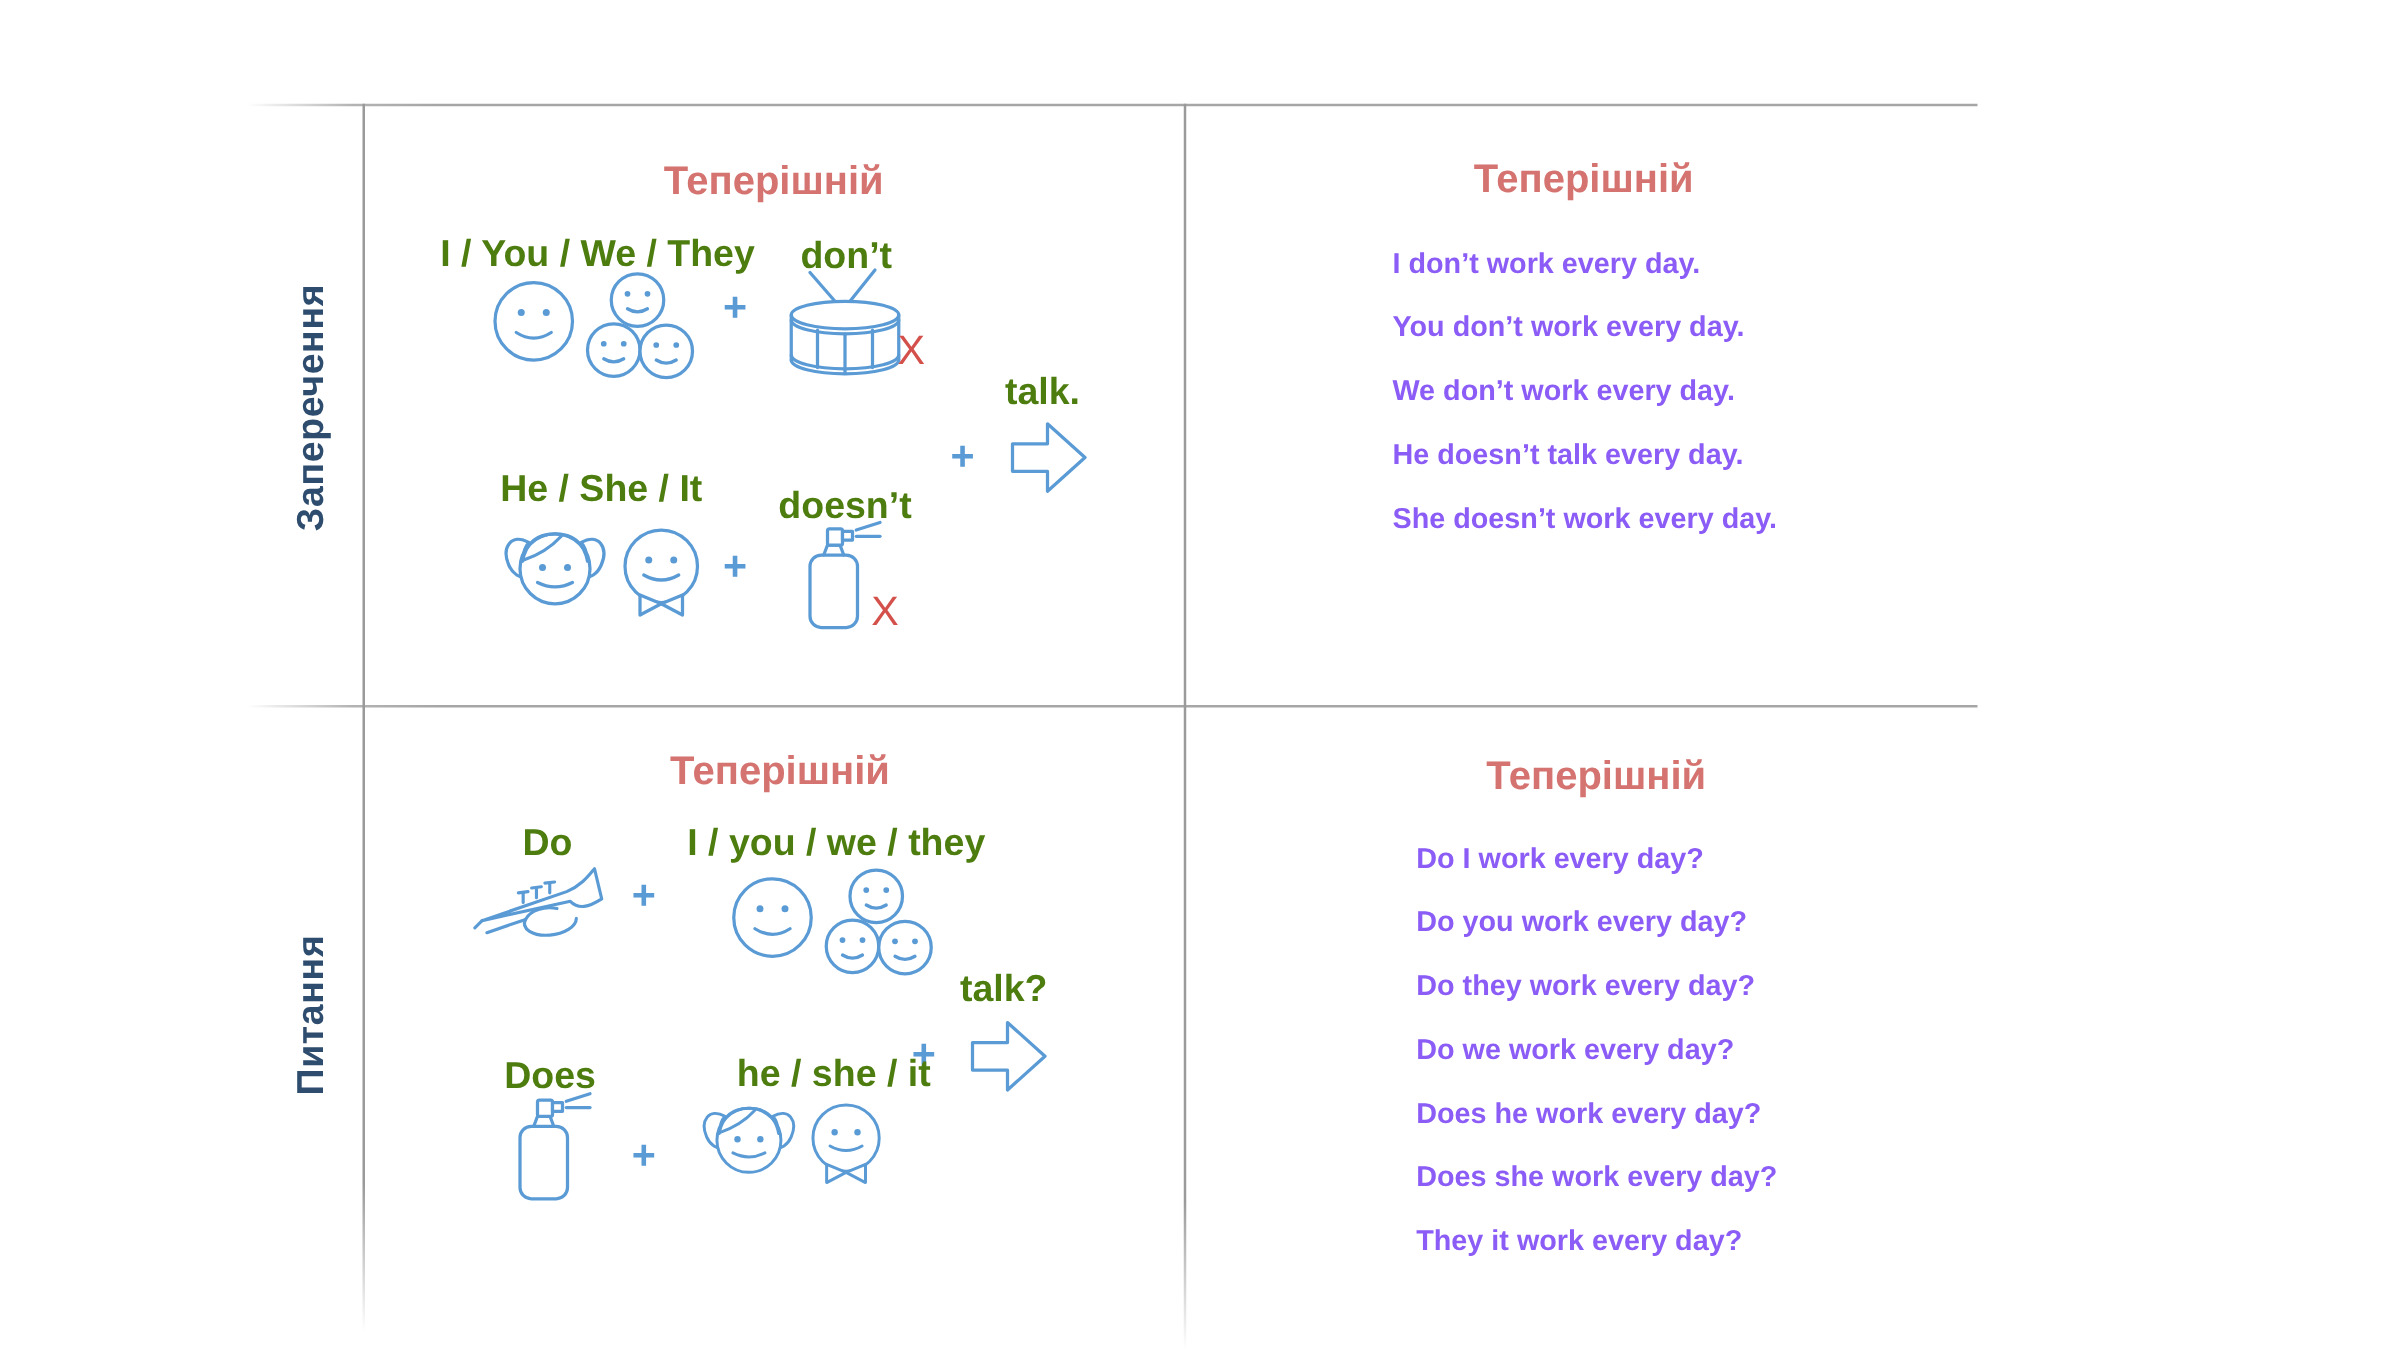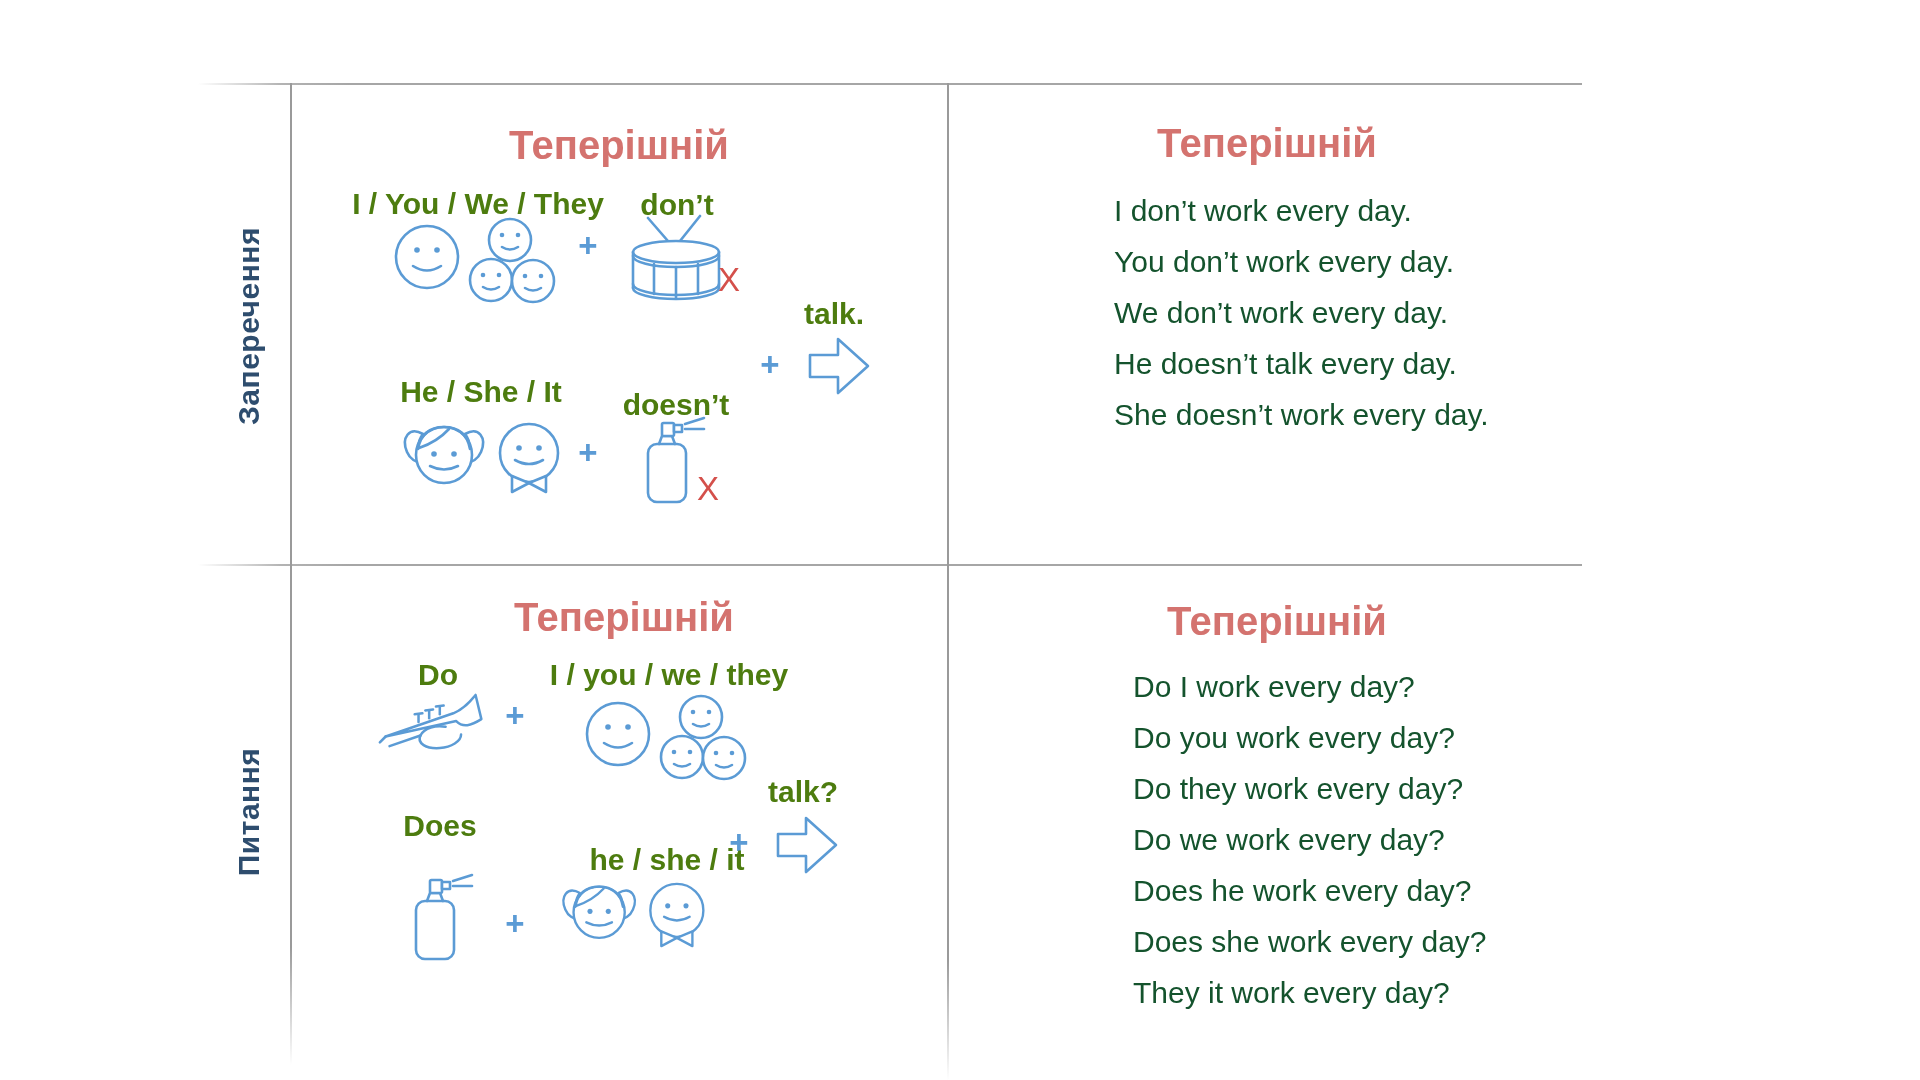--- a/index.html
+++ b/index.html
@@ -2,27 +2,27 @@
 <html><head>
 <meta charset="utf-8">
 <style>
   html,body{margin:0;padding:0;background:#ffffff;}
   .stage{position:relative;width:1920px;height:1080px;background:#ffffff;overflow:hidden;
          font-family:"Liberation Sans", sans-serif;}
   .abs{position:absolute;}
   .ctr{transform:translate(-50%,-50%);white-space:nowrap;}
   .hline{height:2px;background:linear-gradient(90deg,rgba(166,166,166,0) 0%,rgba(166,166,166,.85) 6%,#a6a6a6 11%);}
   .vline{width:2px;background:linear-gradient(180deg,#9a9a9a 0%,#9a9a9a 88%,rgba(154,154,154,0) 100%);}
-  .header{color:#d4736f;font-size:40px;font-weight:700;}
+  .header{color:#d4736f;font-size:32px;font-weight:700;}
   .txt{color:#4d7c0f;font-size:30px;font-weight:600;}
   .plus{color:#5b9bd5;font-size:33px;font-weight:600;}
   .xmark{color:#d4504b;font-size:33px;font-weight:400;}
   .rowlabel{color:#2e4d6e;font-size:30px;font-weight:700;letter-spacing:0.5px;
             transform:translate(-50%,-50%) rotate(-90deg);white-space:nowrap;}
-  .sentences{font-size:30px;font-weight:400;color:#14532d;line-height:51px;white-space:nowrap;}
+  .sentences{font-size:23px;font-weight:700;color:#8b5cf6;line-height:51px;white-space:nowrap;}
   .icon .st{stroke:#5b9bd5;stroke-width:2.6;fill:none;stroke-linecap:round;stroke-linejoin:round;}
   .icon .fw{fill:#ffffff;}
   .icon .dot{fill:#5b9bd5;stroke:none;}
 </style>
 </head>
 <body>
 
 <div class="stage">
 
   <div class="abs hline" style="left:198px;top:83px;width:1384px;"></div>
@@ -160,21 +160,21 @@
       <circle class="dot" cx="147" cy="69" r="2.3"></circle>
     <path class="st" d="M131,81 Q139,86 147,81"></path>
   </svg>
 
   <div class="abs ctr txt" style="left:803px;top:792px;">talk?</div>
   <div class="abs ctr plus" style="left:739px;top:843px;">+</div>
   <svg class="abs icon" style="left:776px;top:816px;" width="62" height="58" viewBox="0 0 62 58">
     <path class="st fw" d="M2,18 L30,18 L30,2 L60,29 L30,56 L30,40 L2,40 Z"></path>
   </svg>
 
-  <div class="abs ctr txt" style="left:440px;top:826px;">Does</div>
+  <div class="abs ctr txt" style="left:440px;top:861px;">Does</div>
   <div class="abs ctr txt" style="left:667px;top:860px;">he / she / it</div>
 
   <svg class="abs icon" style="left:406px;top:868px;" width="80" height="95" viewBox="0 0 80 95">
     <rect class="st fw" x="10" y="33" width="38" height="58" rx="9"></rect>
     <path class="st" d="M21,33 L24,25 L34,25 L37,33"></path>
     <rect class="st fw" x="24" y="12" width="12" height="13" rx="1.5"></rect>
     <rect class="st fw" x="36" y="14" width="8" height="7"></rect>
     <line class="st" x1="47" y1="13" x2="66" y2="7"></line>
     <line class="st" x1="47" y1="18" x2="66" y2="18"></line>
   </svg>

